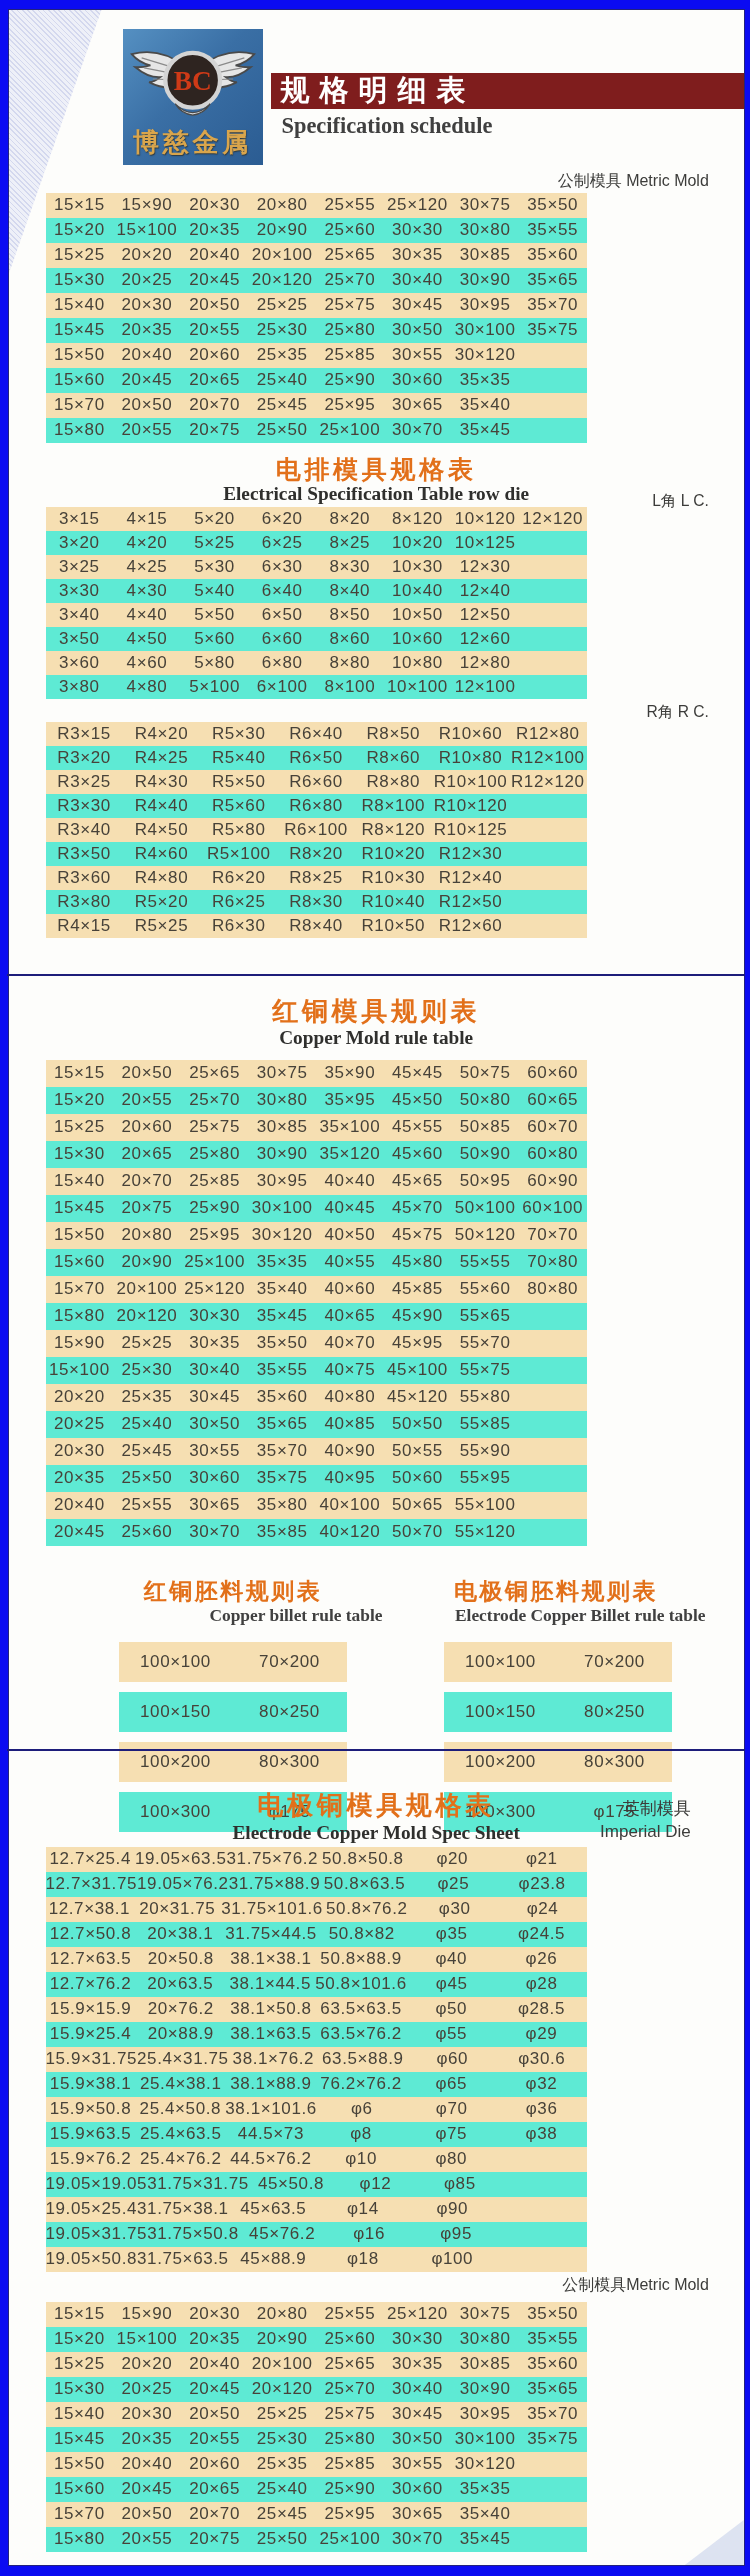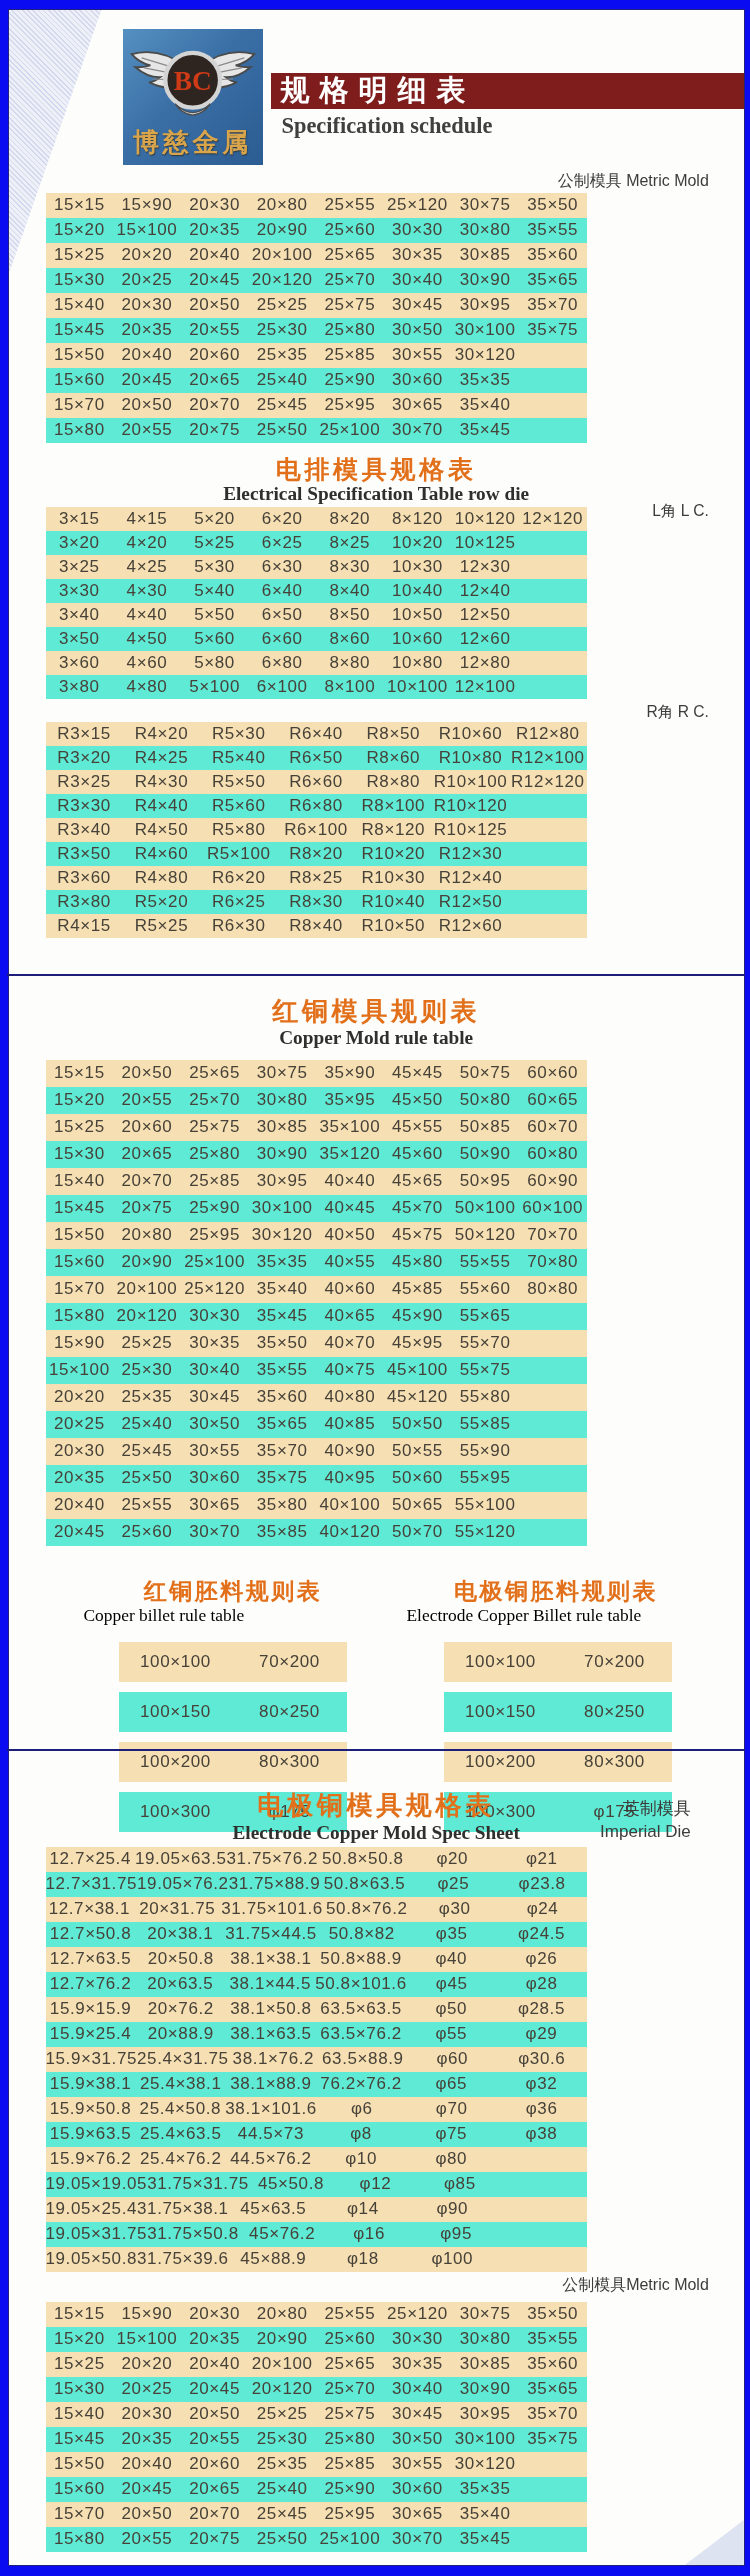--- a/index.html
+++ b/index.html
@@ -91,22 +91,22 @@
   .t-billet .trow{height:40px;margin-top:10px;}
   .t-imperial .trow{height:25px;}
   .t-metric-bottom .trow{height:25px;}
 
   .billet-block-title{
     position:absolute;width:299px;text-align:center;
     font-size:23px;font-weight:bold;color:#e2701a;letter-spacing:2.5px;
     font-family:"DejaVu Serif",serif;white-space:nowrap;
   }
   .billet-block-sub{
-    position:absolute;width:299px;text-align:left;
-    font-size:17.4px;font-weight:normal;color:#000000;
+    position:absolute;width:299px;text-align:right;
+    font-size:17.4px;font-weight:bold;color:#404040;
     font-family:"Liberation Serif",serif;white-space:nowrap;
   }
   .imperial-label{
     position:absolute;right:53px;text-align:right;
     font-size:17px;color:#3c3c3a;line-height:23px;white-space:nowrap;
   }
 </style>
 </head>
 <body>
 
@@ -236,21 +236,21 @@
         <div class="tcell">25×50</div>
         <div class="tcell">25×100</div>
         <div class="tcell">30×70</div>
         <div class="tcell">35×45</div>
         <div class="tcell"></div>
       </div>
     </div>
 
   <div class="sec-title" style="top:443px;font-size:25px;">电排模具规格表</div>
   <div class="sec-sub" style="top:473px;">Electrical Specification Table row die</div>
-  <div class="corner-label" style="top:481px;right:35px;margin-top:10px;">L角 L C.</div>
+  <div class="corner-label" style="top:481px;right:35px;">L角 L C.</div>
   <div class="dtable t-elec-l" style="top:497px;">
       <div class="trow even">
         <div class="tcell">3×15</div>
         <div class="tcell">4×15</div>
         <div class="tcell">5×20</div>
         <div class="tcell">6×20</div>
         <div class="tcell">8×20</div>
         <div class="tcell">8×120</div>
         <div class="tcell">10×120</div>
         <div class="tcell">12×120</div>
@@ -772,21 +772,21 @@
       <div class="trow odd">
         <div class="tcell">19.05×31.75</div>
         <div class="tcell">31.75×50.8</div>
         <div class="tcell">45×76.2</div>
         <div class="tcell">φ16</div>
         <div class="tcell">φ95</div>
         <div class="tcell"></div>
       </div>
       <div class="trow even">
         <div class="tcell">19.05×50.8</div>
-        <div class="tcell">31.75×39.6</div>
+        <div class="tcell">31.75×63.5</div>
         <div class="tcell">45×88.9</div>
         <div class="tcell">φ18</div>
         <div class="tcell">φ100</div>
         <div class="tcell"></div>
       </div>
     </div>
 
   <div class="right-label" style="top:2265px;right:35px;">公制模具Metric Mold</div>
   <div class="dtable t-metric-bottom" style="top:2292px;">
       <div class="trow even">

